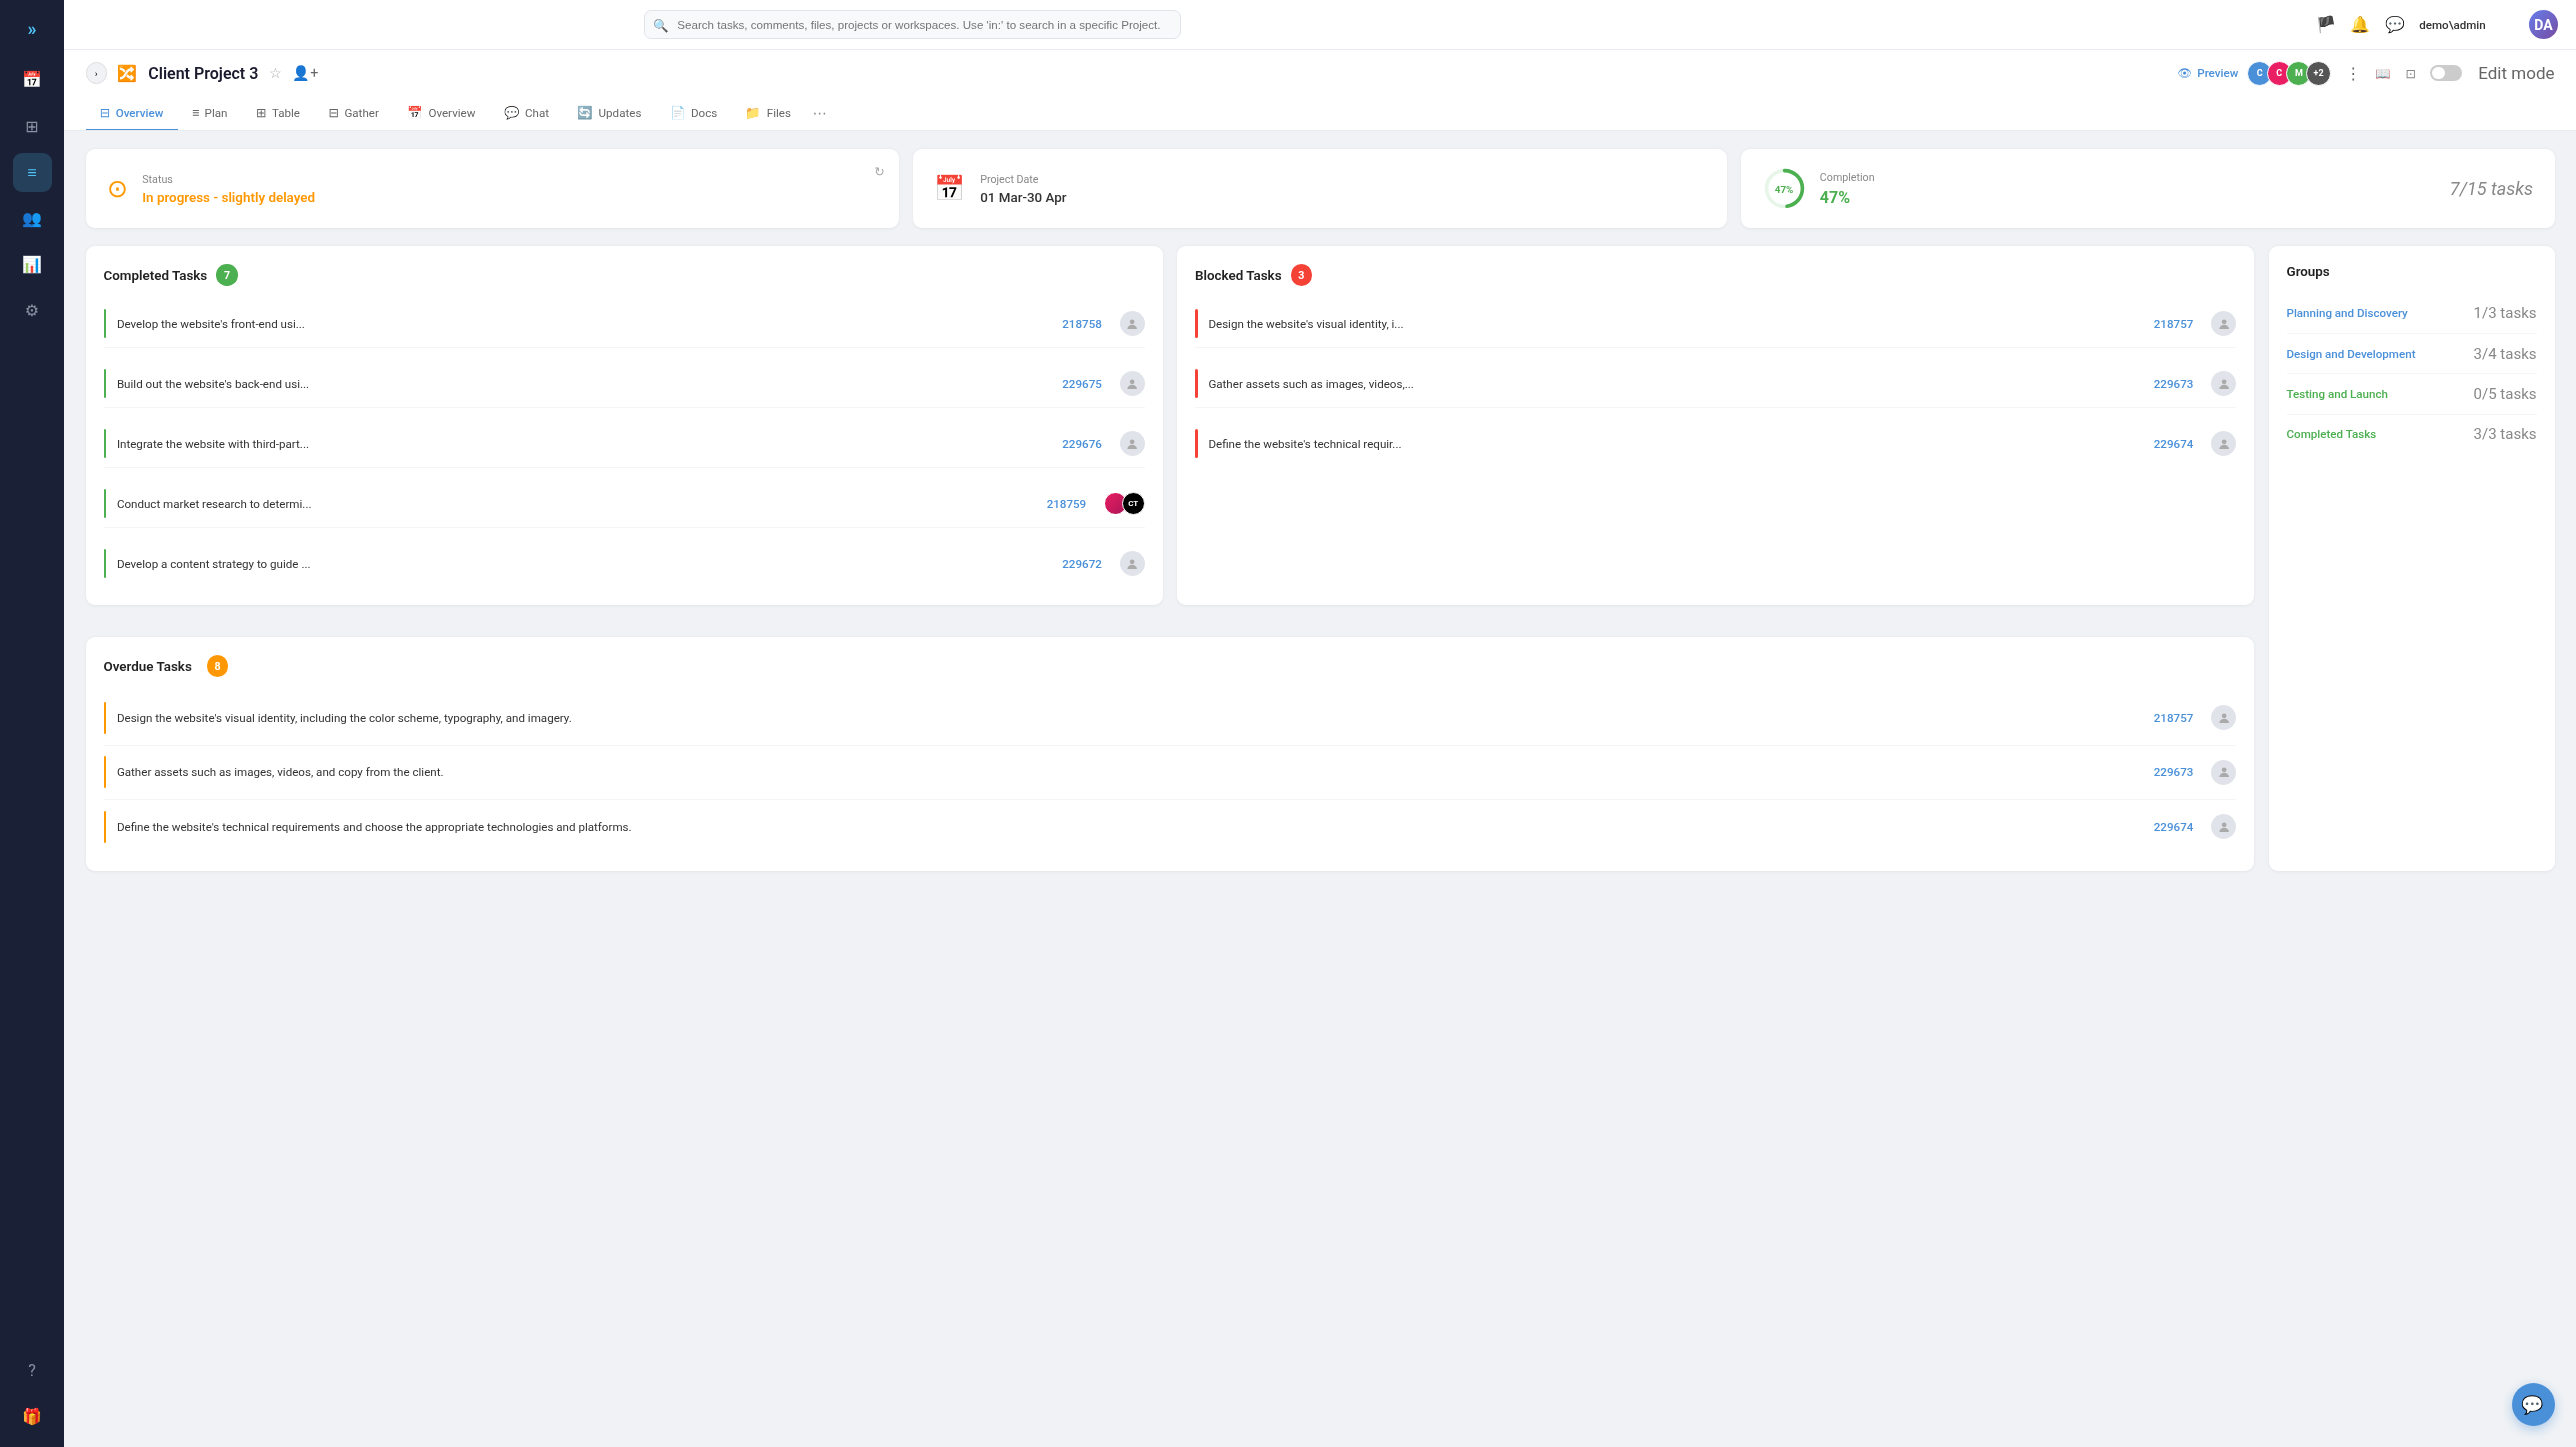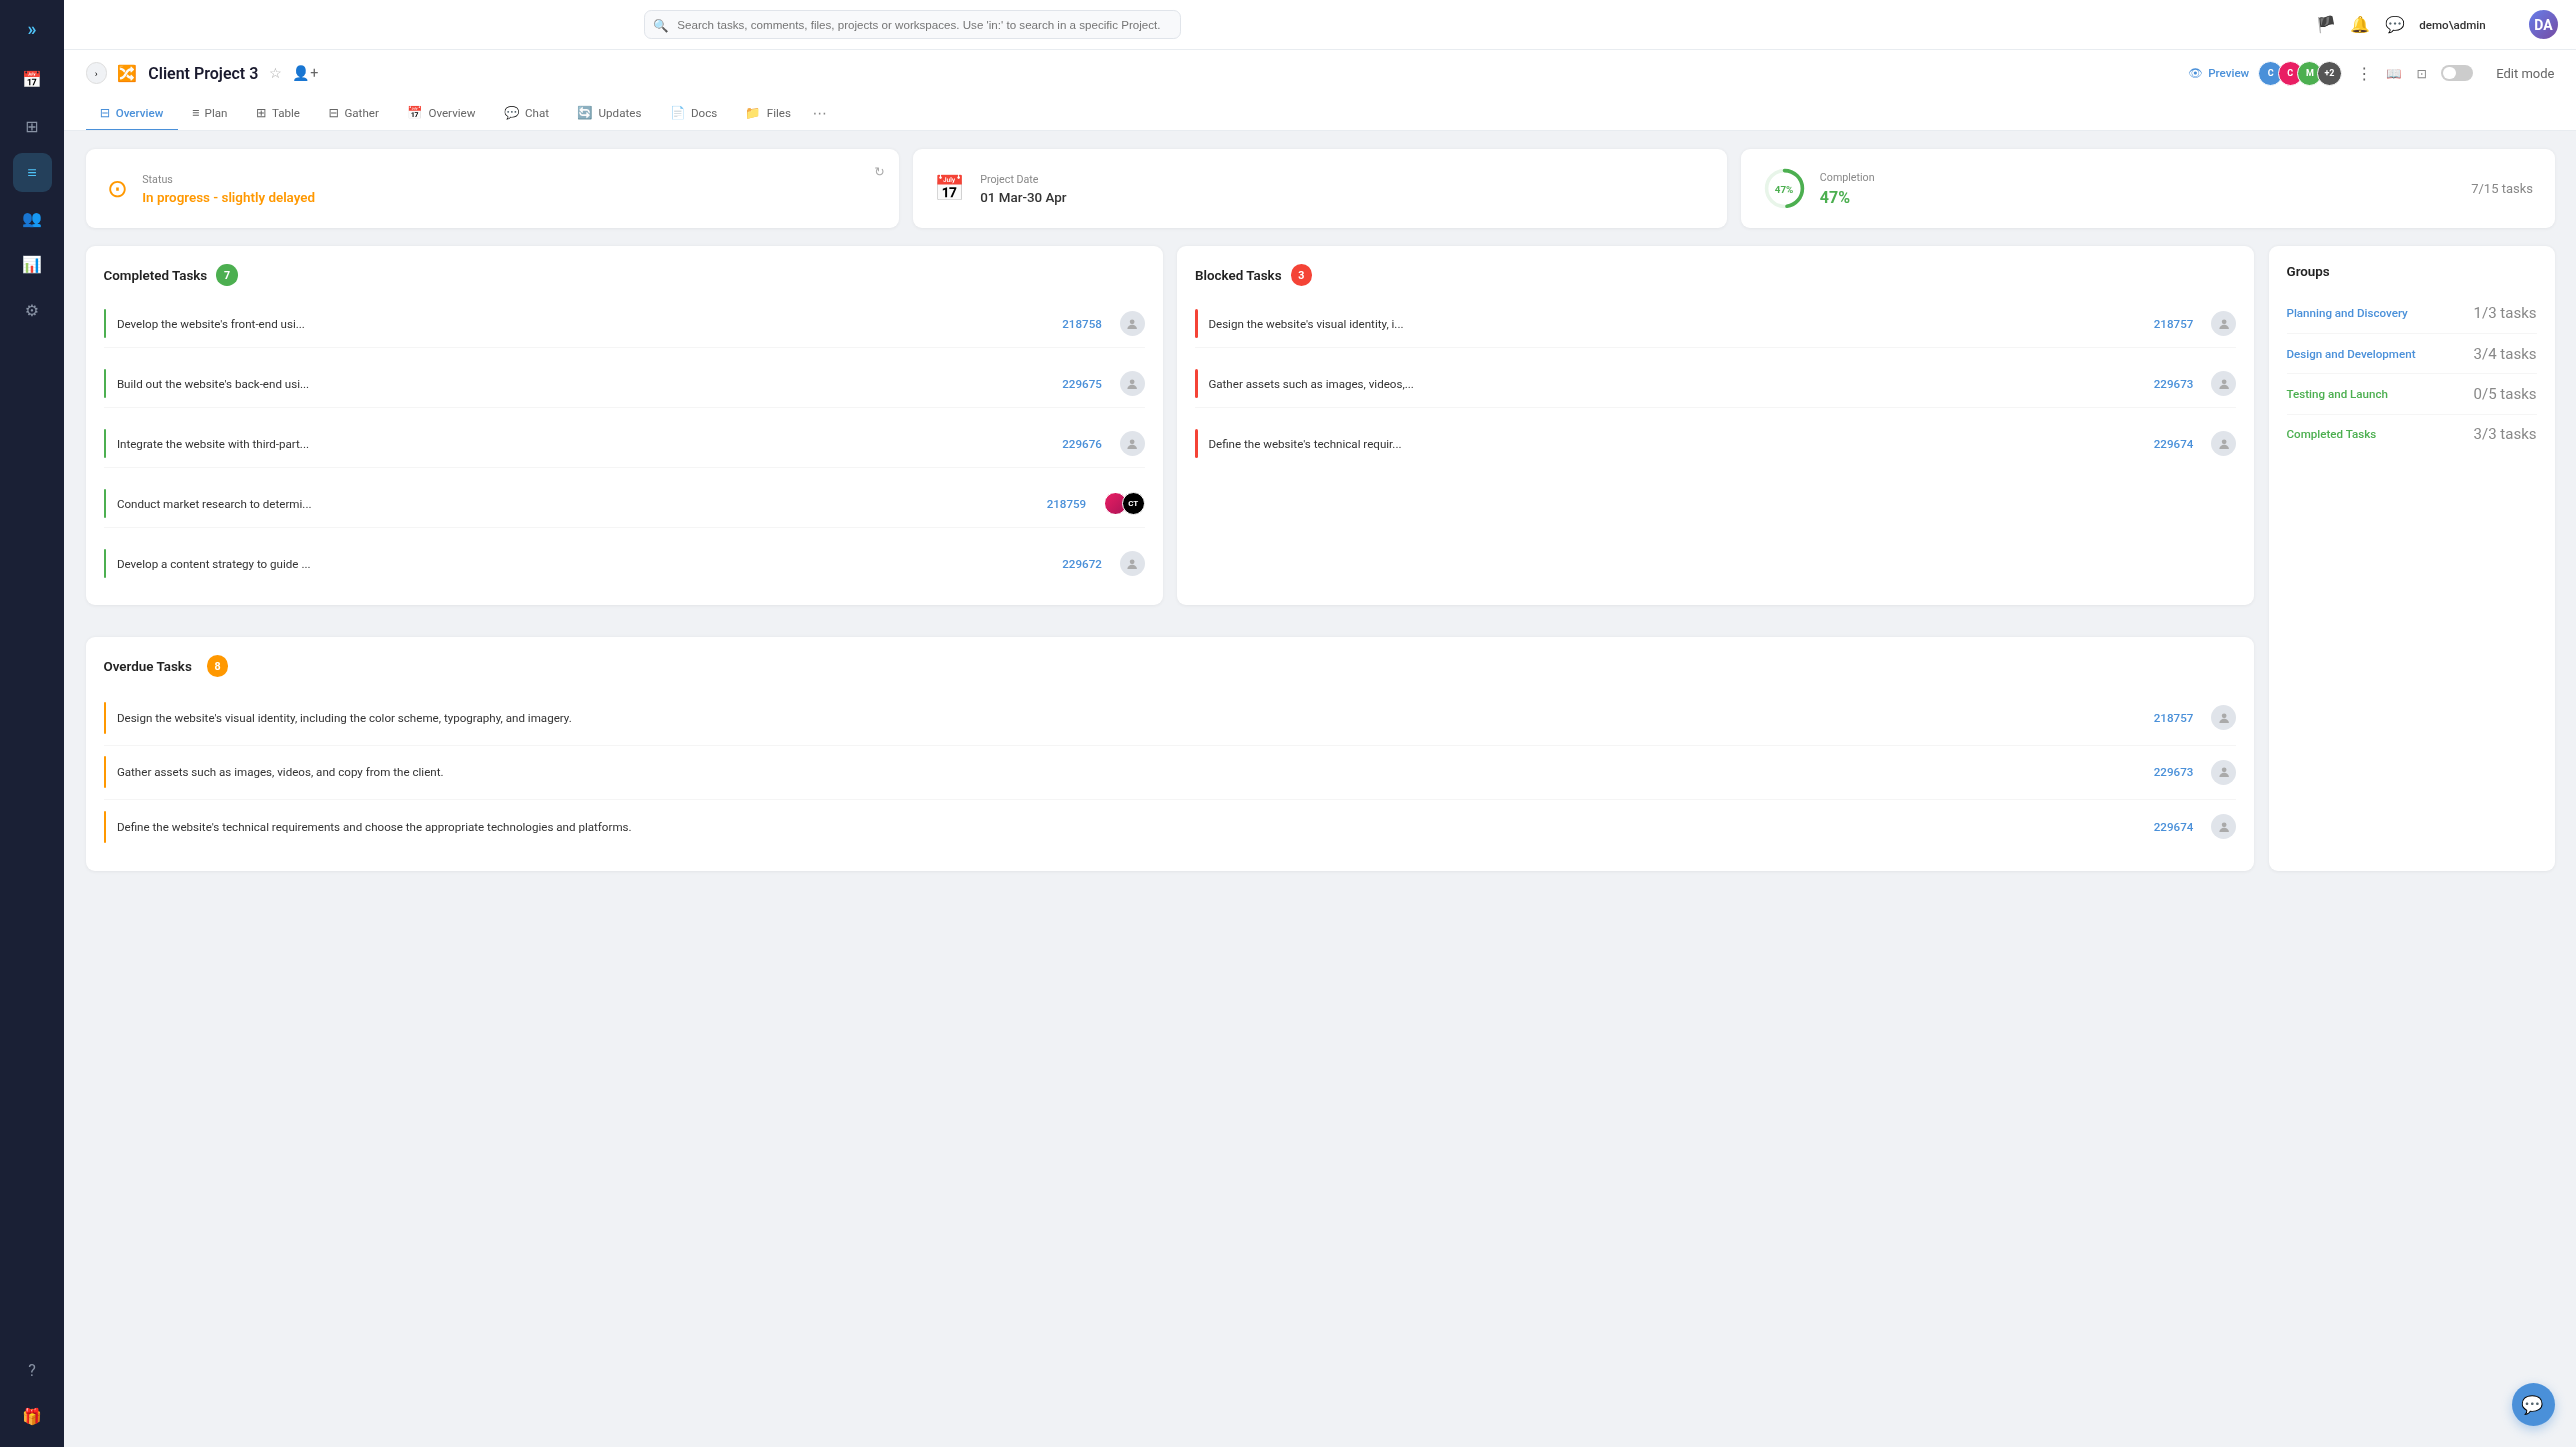--- a/index.html
+++ b/index.html
@@ -144,21 +144,21 @@
       gap: 0;
     }
     .tab {
       display: flex; align-items: center; gap: 5.4px;
       padding: 9px 14.3px; font-size: 11.6px; color: #666;
       cursor: pointer; border-bottom: 1.8px solid transparent;
       white-space: nowrap;
     }
     .tab.active { color: #4a90d9; border-bottom-color: #4a90d9; font-weight: 500; }
     .tab-icon { font-size: 12.5px; }
-    .edit-mode-wrap { display: flex; align-items: center; gap: 23px; font-size: 13px; color: #666; }
+    .edit-mode-wrap { display: flex; align-items: center; gap: 16px; font-size: 17px; color: #666; }
     .toggle {
       width: 32px; height: 16px; background: #ccc; border-radius: 8px;
       position: relative; cursor: pointer;
     }
     .toggle::after {
       content: ''; position: absolute; width: 12.5px; height: 12.5px;
       background: #fff; border-radius: 50%; top: 1.8px; left: 1.8px; transition: left 0.2s;
     }
     .tabs-icon { color: #888; font-size: 12.5px; cursor: pointer; }
 
@@ -185,21 +185,21 @@
       align-items: center;
       gap: 14.3px;
       box-shadow: 0 0.9px 3.6px rgba(0,0,0,0.06);
     }
     .card-content { flex: 1; }
     .card-label { font-size: 10.7px; color: #888; margin-bottom: 3.6px; }
     .card-value { font-size: 13.4px; font-weight: 600; }
     .status-delayed { color: #ff9800; }
     .card-date { font-size: 13.4px; color: #333; font-weight: 500; }
     .card-completion { color: #4caf50; font-size: 16px; font-weight: 700; }
-    .card-tasks { font-size: 13px; color: #888; }
+    .card-tasks { font-size: 18px; color: #888; font-style: italic; }
     .card-pos { position: relative; }
 
     
     .tasks-grid {
       display: grid;
       grid-template-columns: 1fr 1fr;
       gap: 14.3px;
       margin-bottom: 18px;
     }
     .task-section {

